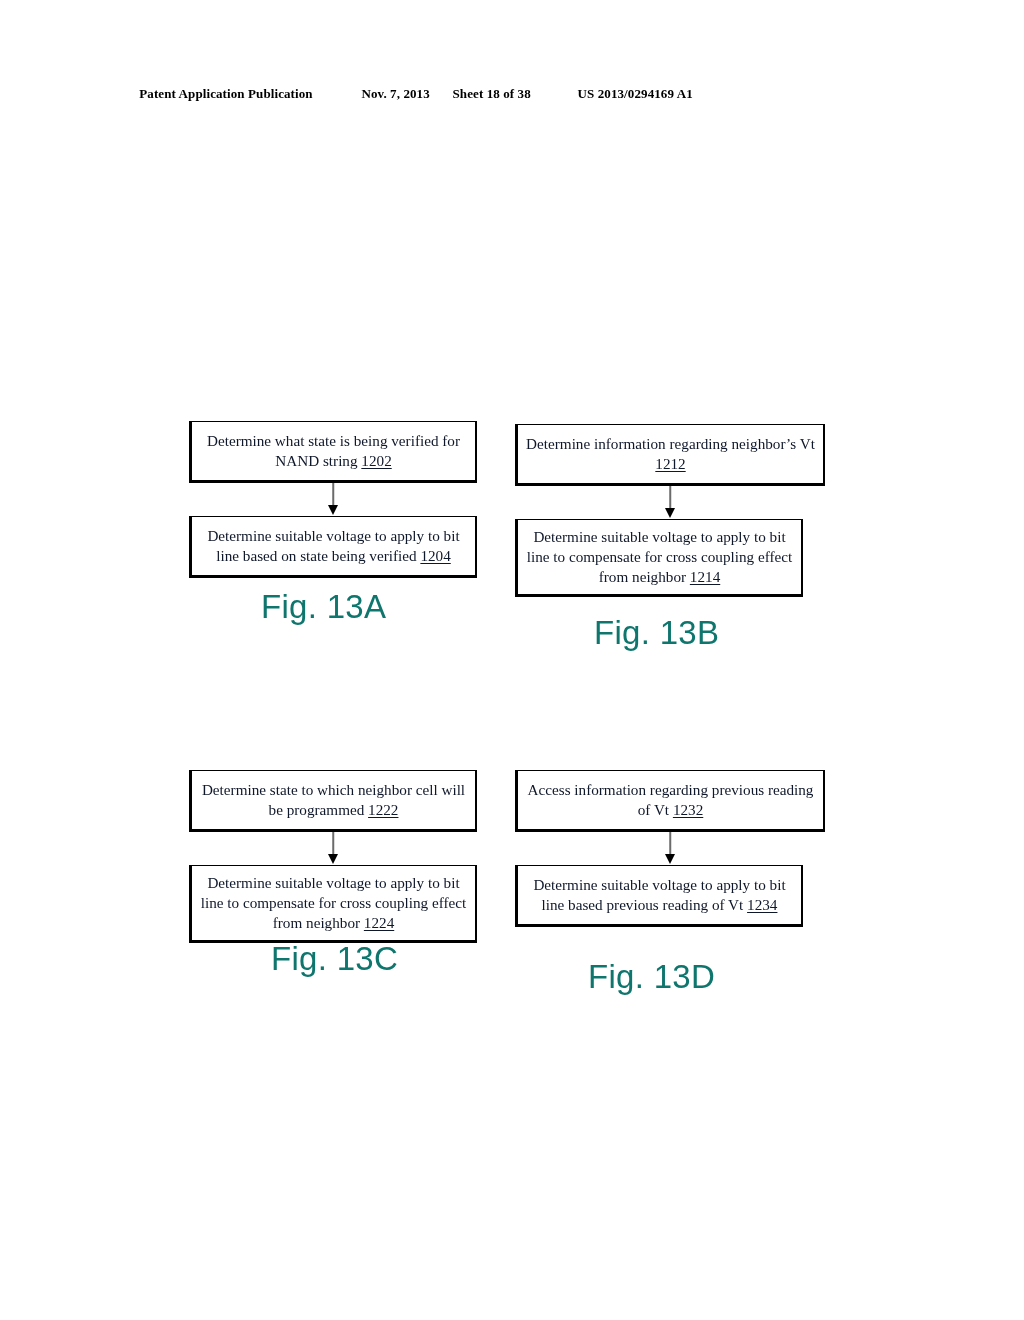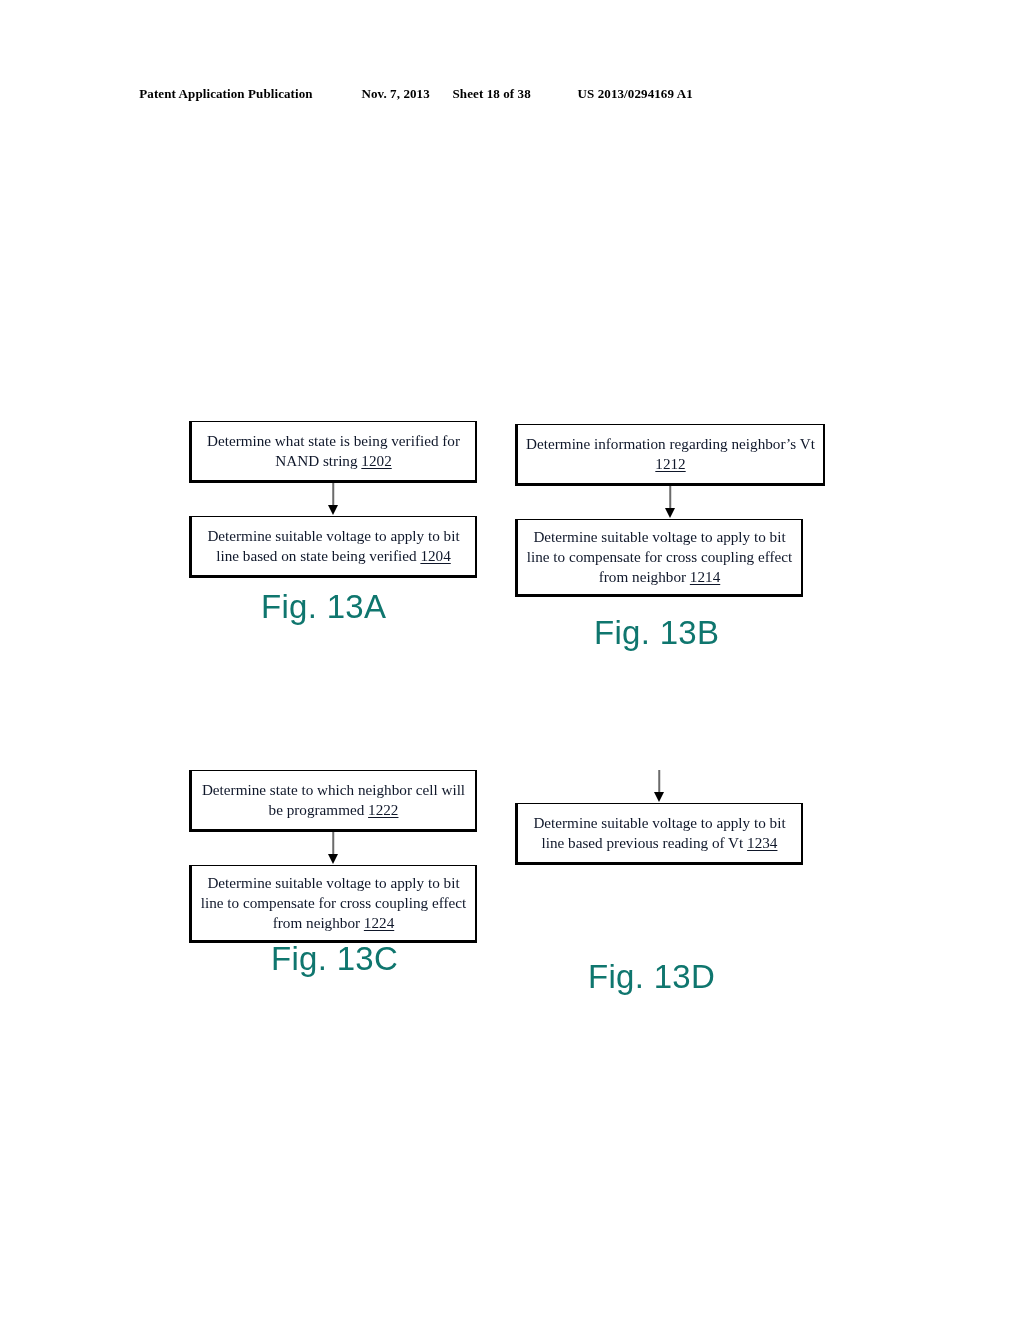--- a/index.html
+++ b/index.html
@@ -178,20 +178,25 @@
   </div>
   <div class="flow-box w-a h-3line">
     <div class="box-text">
       <span>Determine suitable voltage to apply to bit line to compensate for cross coupling effect from neighbor </span><span class="ref-num">1224</span>
     </div>
   </div>
 </div>
 <div class="fig-caption" id="cap-13c">Fig. 13C</div>
 
 <div class="figure-group" id="fig-13d">
+  <div class="flow-box w-b h-2line">
+    <div class="box-text">
+      <span>Access information regarding previous reading of Vt </span><span class="ref-num">1232</span>
+    </div>
+  </div>
   <div class="connector">
     <div class="stem"></div>
     <div class="head"></div>
   </div>
   <div class="flow-box w-b2 h-2line">
     <div class="box-text">
       <span>Determine suitable voltage to apply to bit line based previous reading of Vt </span><span class="ref-num">1234</span>
     </div>
   </div>
 </div>

